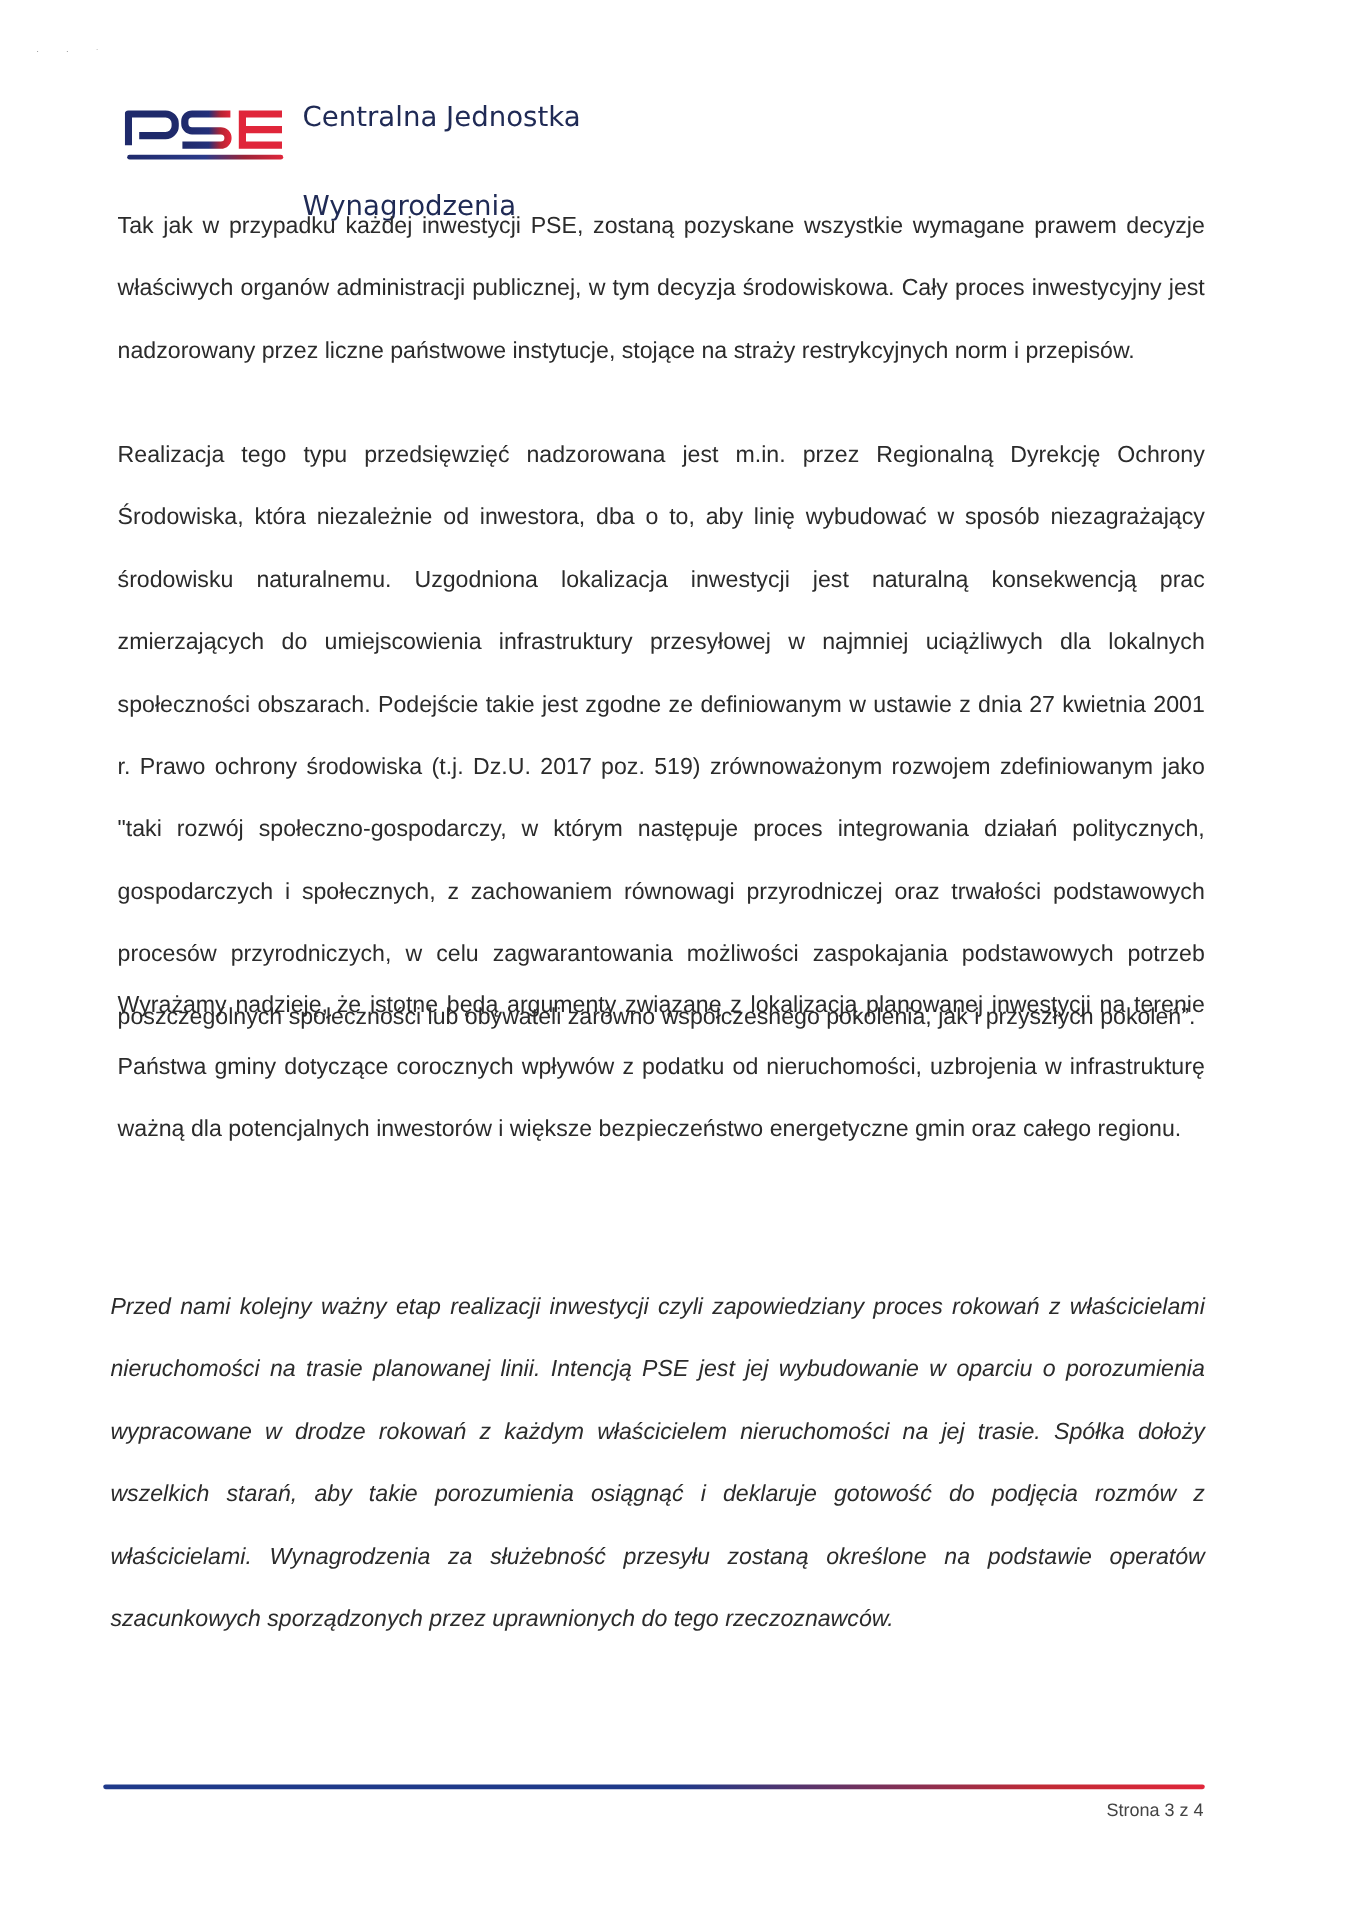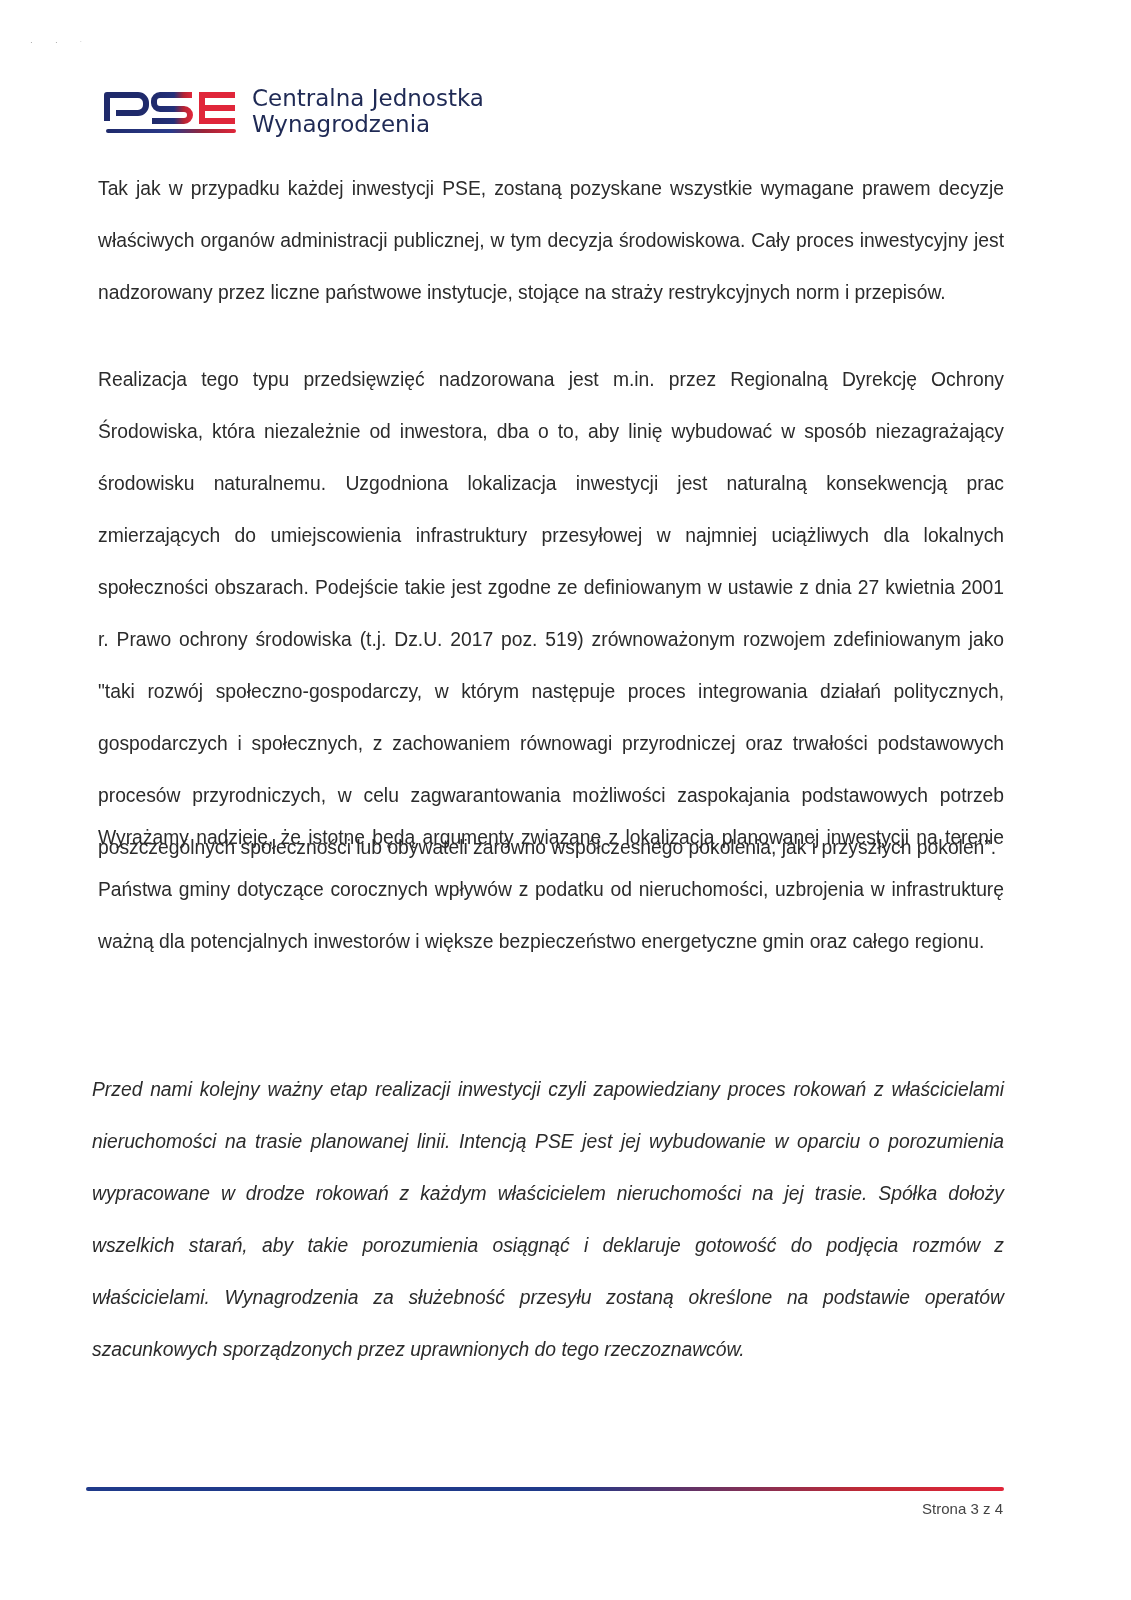--- a/index.html
+++ b/index.html
@@ -2,21 +2,21 @@
 <html><head>
 <meta charset="utf-8">
 <style>
   html, body { margin: 0; padding: 0; background: #ffffff; }
   body { width: 1131px; height: 1600px; position: relative; overflow: hidden; font-family: "Liberation Sans", sans-serif; color: #2a2a2a; }
   .page { position: absolute; left: 0; top: 0; width: 1131px; height: 1600px; background: #ffffff; }
   .scan-specks { position: absolute; left: 30px; top: 38px; font-size: 8px; color: #999; letter-spacing: 10px; font-family: "Liberation Sans", sans-serif; }
   .header { position: absolute; left: 104px; top: 83px; height: 56px; display: flex; align-items: center; }
   .logo-mark { width: 134px; height: 52px; position: relative; }
   .logo-text { margin-left: 14px; font-family: "DejaVu Sans", sans-serif; font-size: 23px; line-height: 26px; color: #1f2a55; font-weight: normal; }
-  .logo-text div { white-space: nowrap; }
+  .logo-text div { white-space: nowrap; margin-top: 48px; }
   .body-text { position: absolute; left: 98px; width: 906px; font-size: 19.3px; line-height: 52px; color: #2b2b2b; text-align: justify; }
   .body-text p { margin: 0; }
   .p1 { top: 163px; }
   .p2 { top: 354px; }
   .p3 { top: 812px; }
   .p4 { top: 1064px; left: 92px; width: 912px; font-style: italic; }
   .footer-line { position: absolute; left: 86px; top: 1487px; width: 918px; height: 4px; border-radius: 2px; background: linear-gradient(to right, #1f3a8a 0%, #1f3a8a 52%, #c02a35 85%, #e0263a 100%); }
   .page-number { position: absolute; right: 128px; top: 1500px; font-size: 15px; color: #444; font-family: "Liberation Sans", sans-serif; }
 </style>
 </head>

